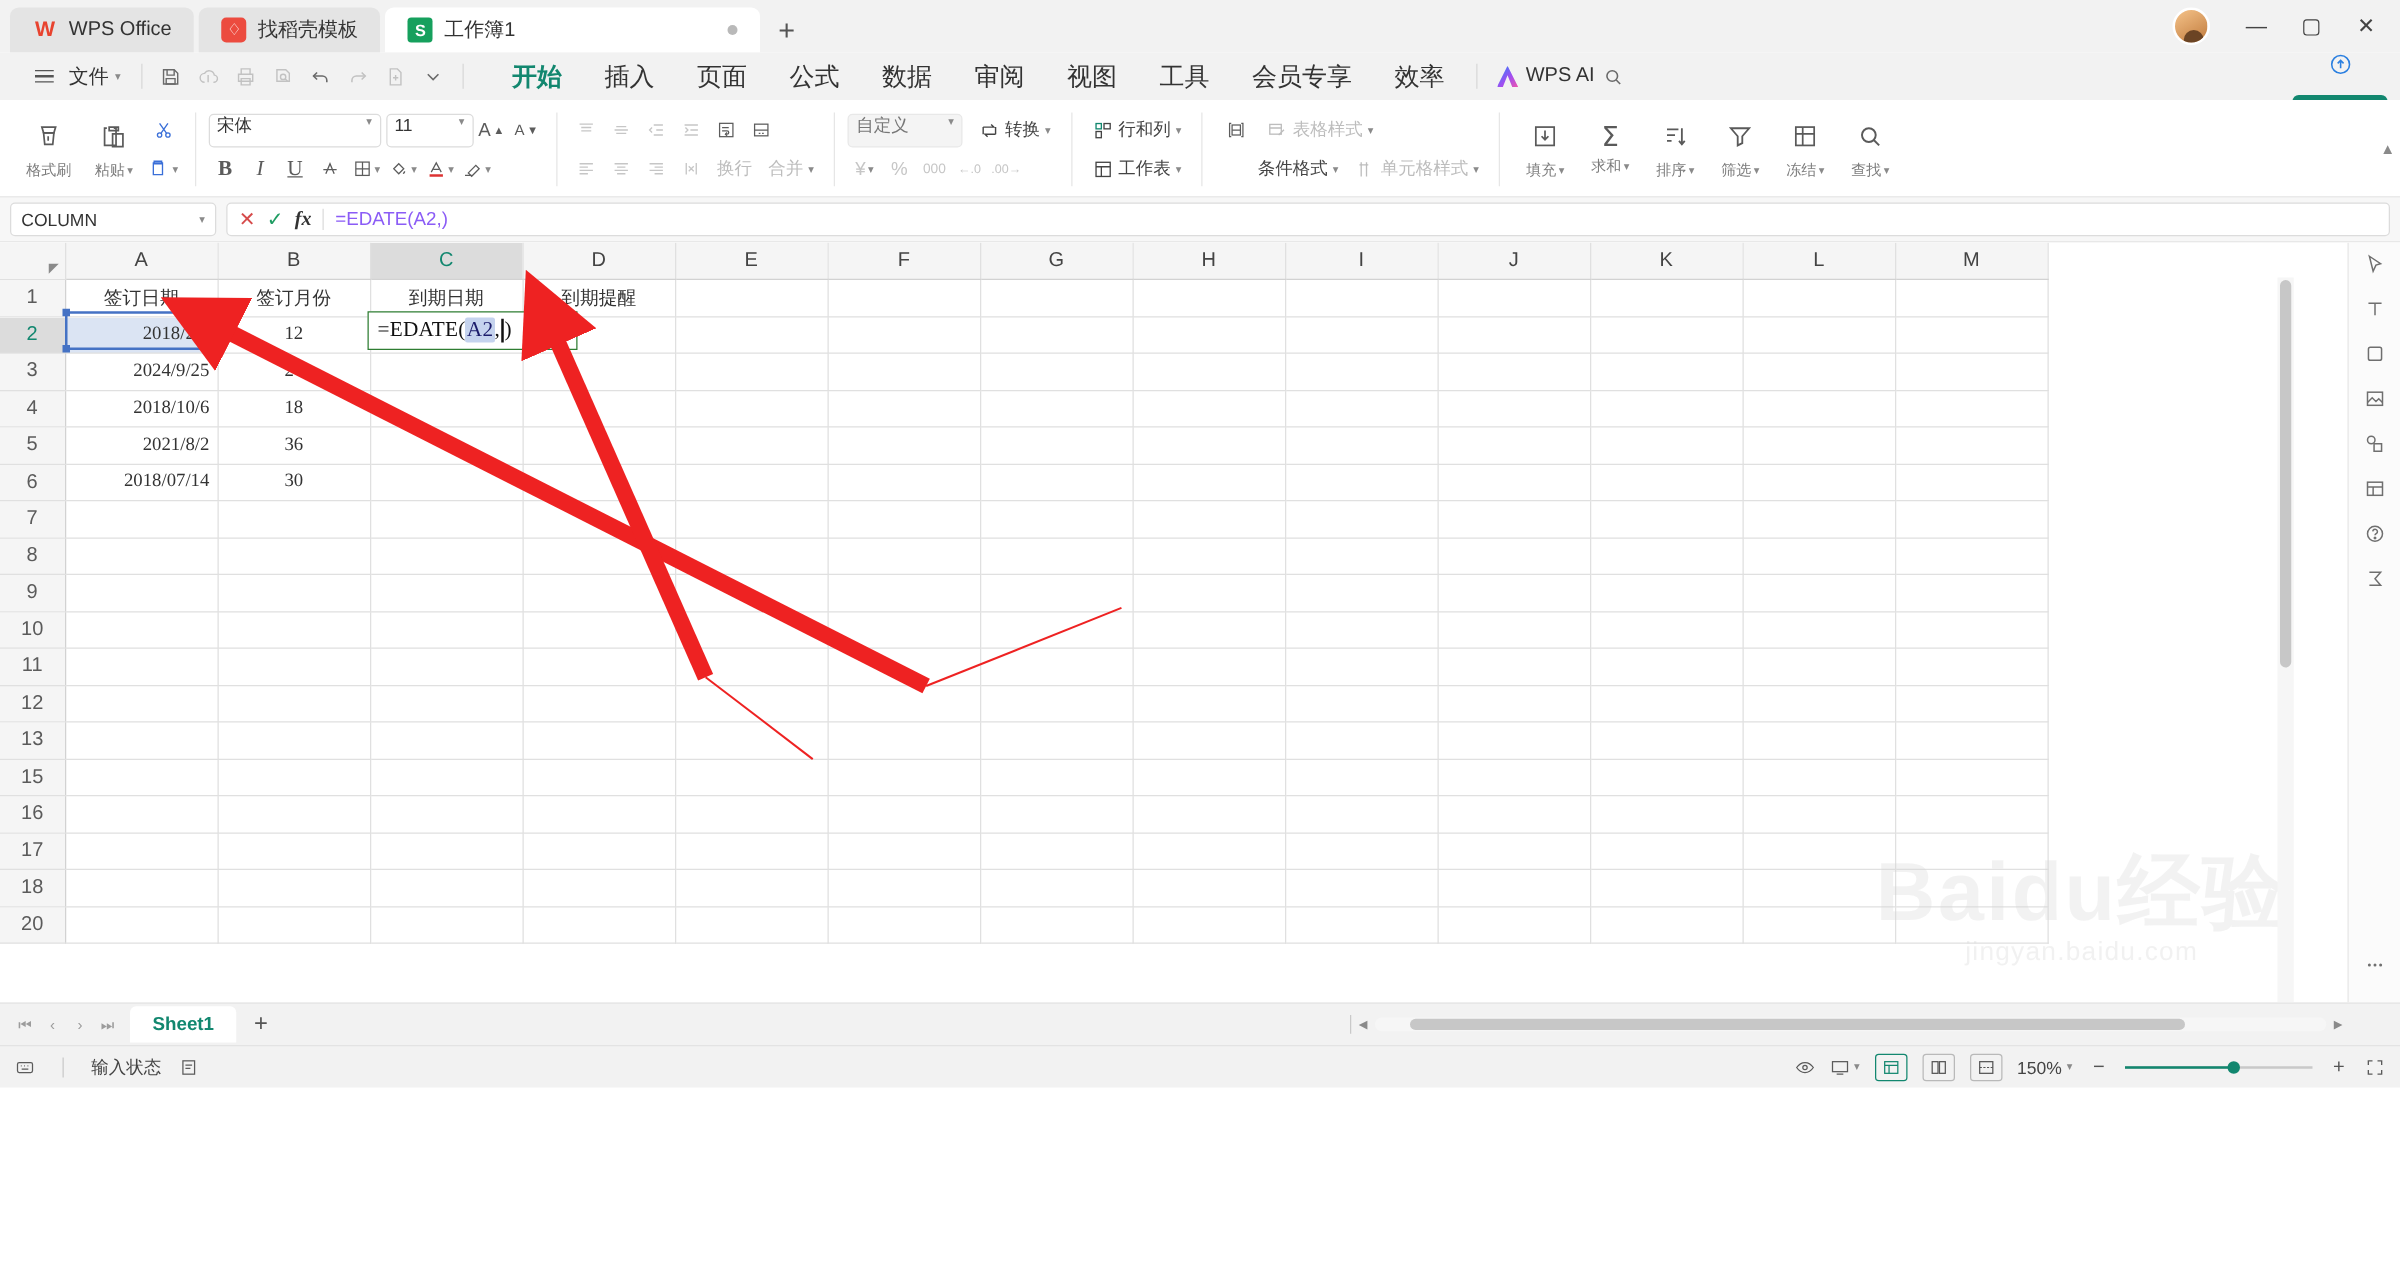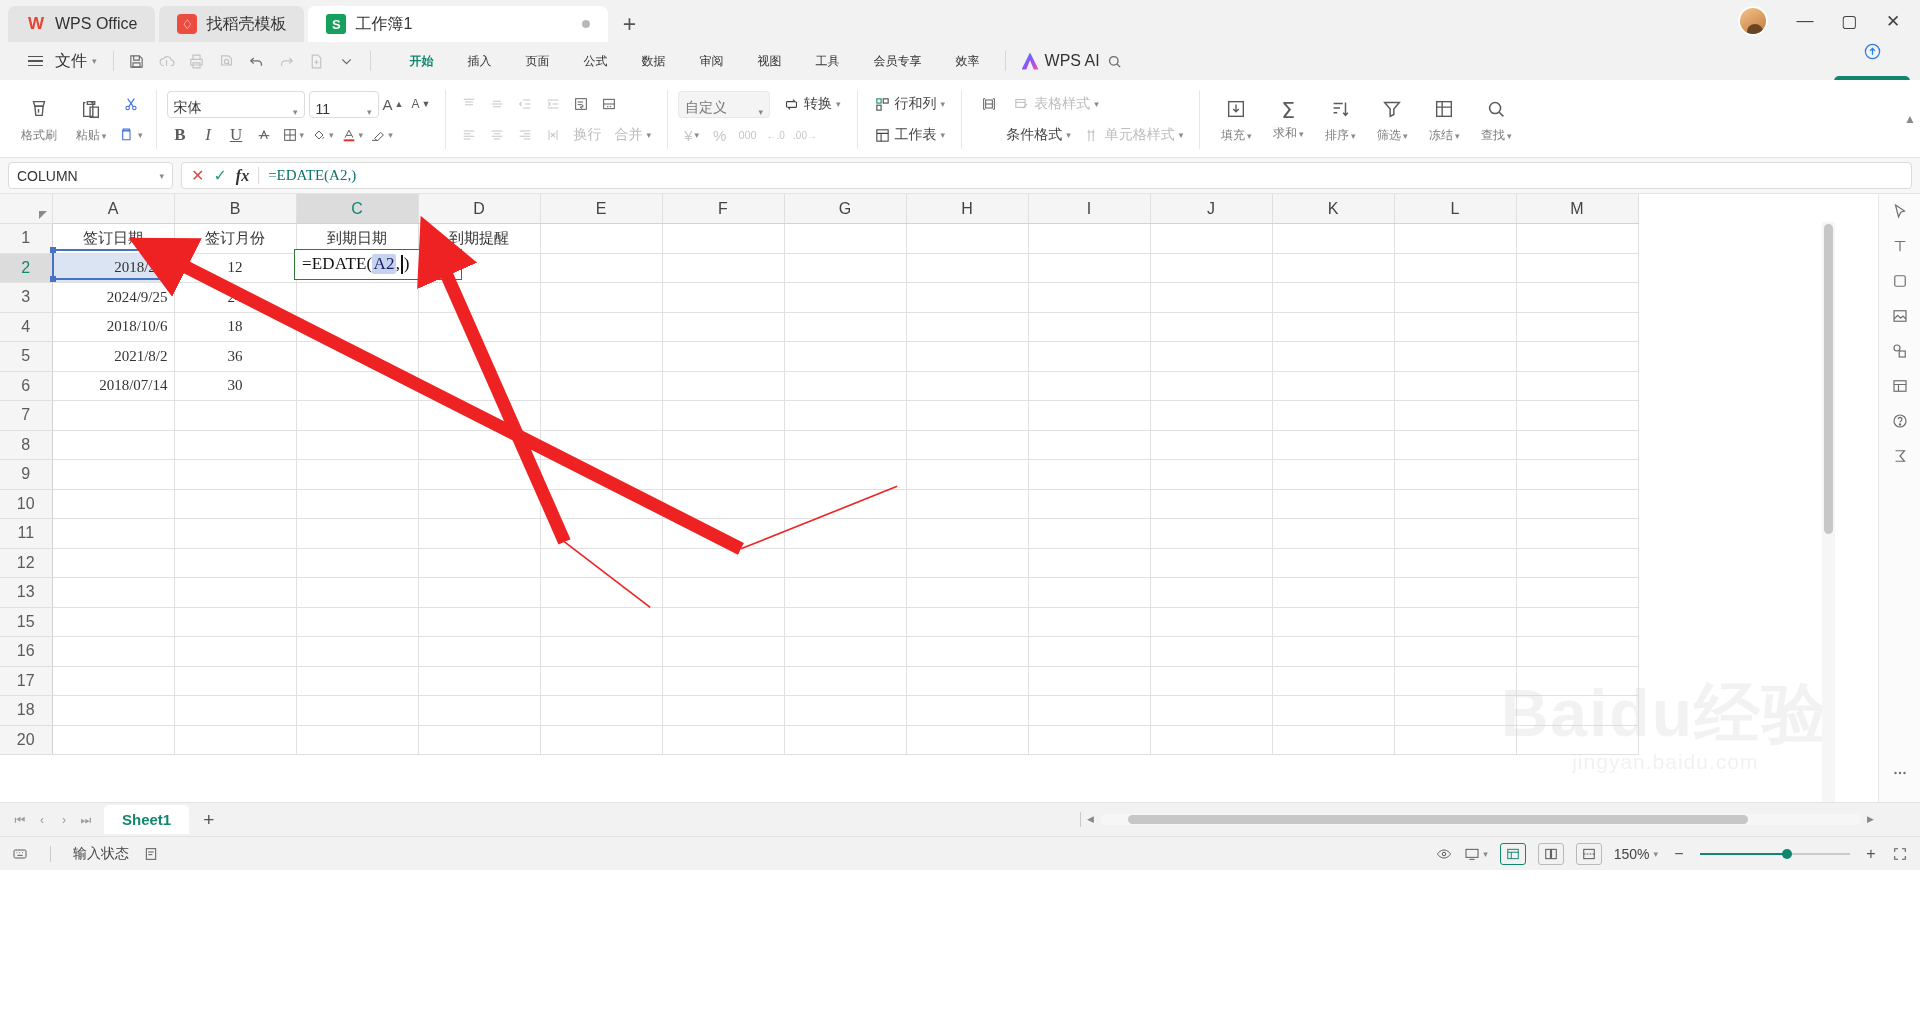--- a/index.html
+++ b/index.html
@@ -77,21 +77,21 @@
   }
   .vsep { width: 1px; height: 20px; background: #d7d7d7; margin: 0 8px; }
   .qicon {
     width: 30px; height: 28px; display: flex; align-items: center;
     justify-content: center; color: #6a6a6a; cursor: pointer;
   }
   .qicon.dim { color: #c2c2c2; }
   .qicon svg { width: 17px; height: 17px; }
   .rtabs { display: flex; align-items: center; margin-left: 14px; gap: 0; }
   .rtab {
-    font-size: 12px; color: #333; padding: 6px 17px; cursor: pointer;
+    font-size: 20px; color: #333; padding: 6px 17px; cursor: pointer;
     position: relative; white-space: nowrap;
   }
   .rtab.active { color: #12876f; font-weight: bold; }
   .rtab.active::after {
     content: ""; position: absolute; bottom: -8px; left: 50%;
     transform: translateX(-50%); width: 26px; height: 2.5px; background: #12876f;
   }
   .wpsai {
     display: flex; align-items: center; gap: 6px; font-size: 16px;
     color: #333; margin-left: 8px; cursor: pointer;
@@ -133,21 +133,21 @@
   .sbtn {
     height: 27px; min-width: 27px; display: flex; align-items: center;
     justify-content: center; gap: 2px; color: #5c5c5c; cursor: pointer;
     border-radius: 3px; padding: 0 3px; font-size: 14px;
   }
   .sbtn svg { width: 16px; height: 16px; }
   .sbtn.dim, .sbtn.dim svg { color: #c6c6c6; }
   .caret { font-size: 9px; color: #8a8a8a; }
   .combo {
     height: 27px; border: 1px solid #dcdcdc; border-radius: 4px;
-    display: flex; align-items: flex-end; padding: 0 6px; font-size: 14px;
+    display: flex; align-items: flex-start; padding: 0 6px; font-size: 14px;
     color: #333; background: #fff; cursor: pointer; justify-content: space-between;
   }
   .combo.font { width: 138px; }
   .combo.size { width: 70px; margin-left: 3px; }
   .combo.fmt { width: 92px; background: #f4f4f4; border-color: #e8e8e8; color: #777; }
   .labeled {
     height: 27px; display: flex; align-items: center; gap: 4px; font-size: 14px;
     color: #444; cursor: pointer; padding: 0 6px; border-radius: 3px;
   }
   .labeled svg { width: 17px; height: 17px; }
@@ -174,21 +174,21 @@
   .fb-input {
     flex: 1; height: 27px; background: #fff; border: 1px solid #dcdcdc;
     border-radius: 4px; display: flex; align-items: center; gap: 9px;
     padding: 0 9px; font-size: 14px; color: #222;
   }
   .fb-x { color: #d64b4b; font-size: 16px; cursor: pointer; }
   .fb-v { color: #1f9d63; font-size: 16px; cursor: pointer; }
   .fb-fx { font-family: "Liberation Serif", serif; font-style: italic;
            font-weight: bold; font-size: 16px; color: #333; cursor: pointer; }
   .fb-div { width: 1px; height: 17px; background: #dcdcdc; }
-  .fb-text { font-family: Liberation Serif, serif; font-size: 15px; color: #0f766e; }
+  .fb-text { font-family: Liberation Sans, sans-serif; font-size: 15px; color: #8b5cf6; }
 
   
   .gridwrap { position: relative; height: 608px; background: #fff; overflow: hidden;
               display: flex; }
   .gridmain { flex: 1; position: relative; overflow: hidden; }
   table.sheet { border-collapse: collapse; table-layout: fixed; }
   table.sheet th, table.sheet td {
     border-right: 1px solid #e0e0e0; border-bottom: 1px solid #e0e0e0;
     height: 29.5px; font-size: 15px; color: #333; padding: 0 6px;
     font-family: "Liberation Serif", serif; overflow: hidden; white-space: nowrap;

